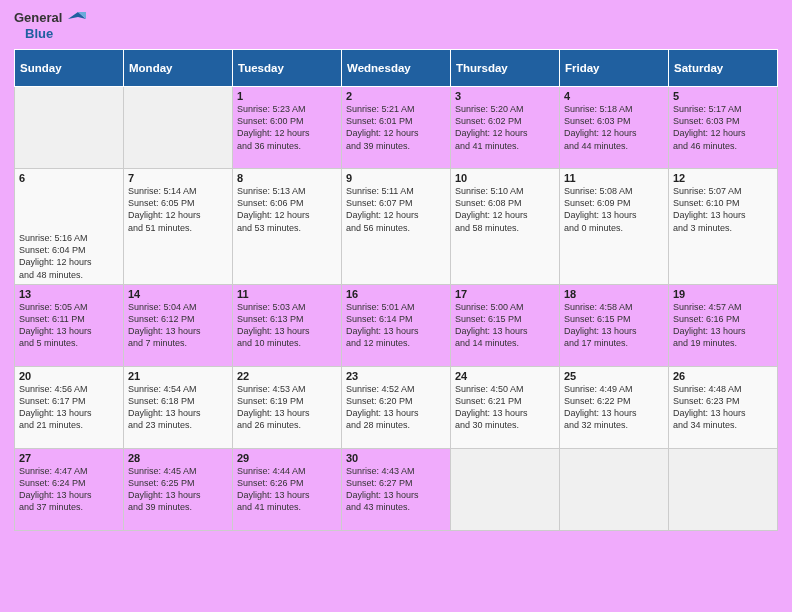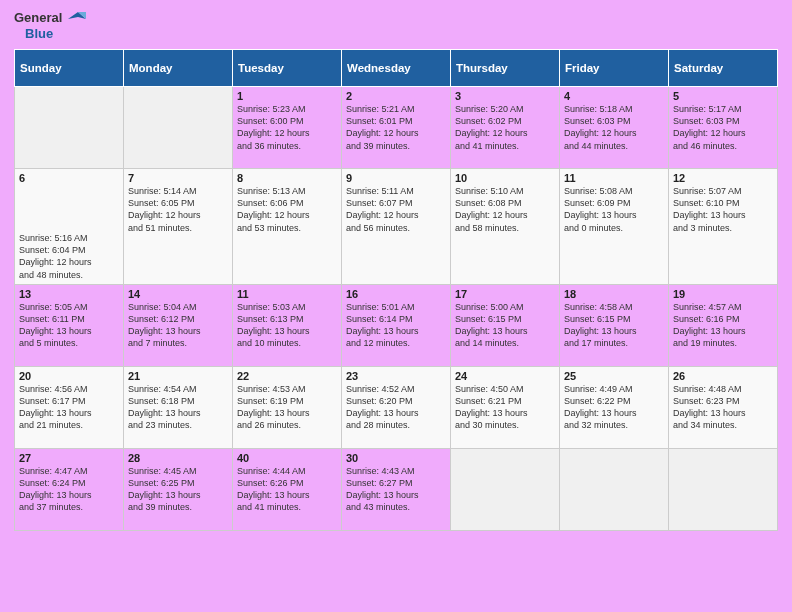--- a/index.html
+++ b/index.html
@@ -315,21 +315,21 @@
 and 37 minutes.</div>
           </td>
           <td>
             <span class="day-num">28</span>
             <div class="day-info" style="white-space: pre-line;">Sunrise: 4:45 AM
 Sunset: 6:25 PM
 Daylight: 13 hours
 and 39 minutes.</div>
           </td>
           <td>
-            <span class="day-num">40</span>
+            <span class="day-num">29</span>
             <div class="day-info" style="white-space: pre-line;">Sunrise: 4:44 AM
 Sunset: 6:26 PM
 Daylight: 13 hours
 and 41 minutes.</div>
           </td>
           <td>
             <span class="day-num">30</span>
             <div class="day-info" style="white-space: pre-line;">Sunrise: 4:43 AM
 Sunset: 6:27 PM
 Daylight: 13 hours

